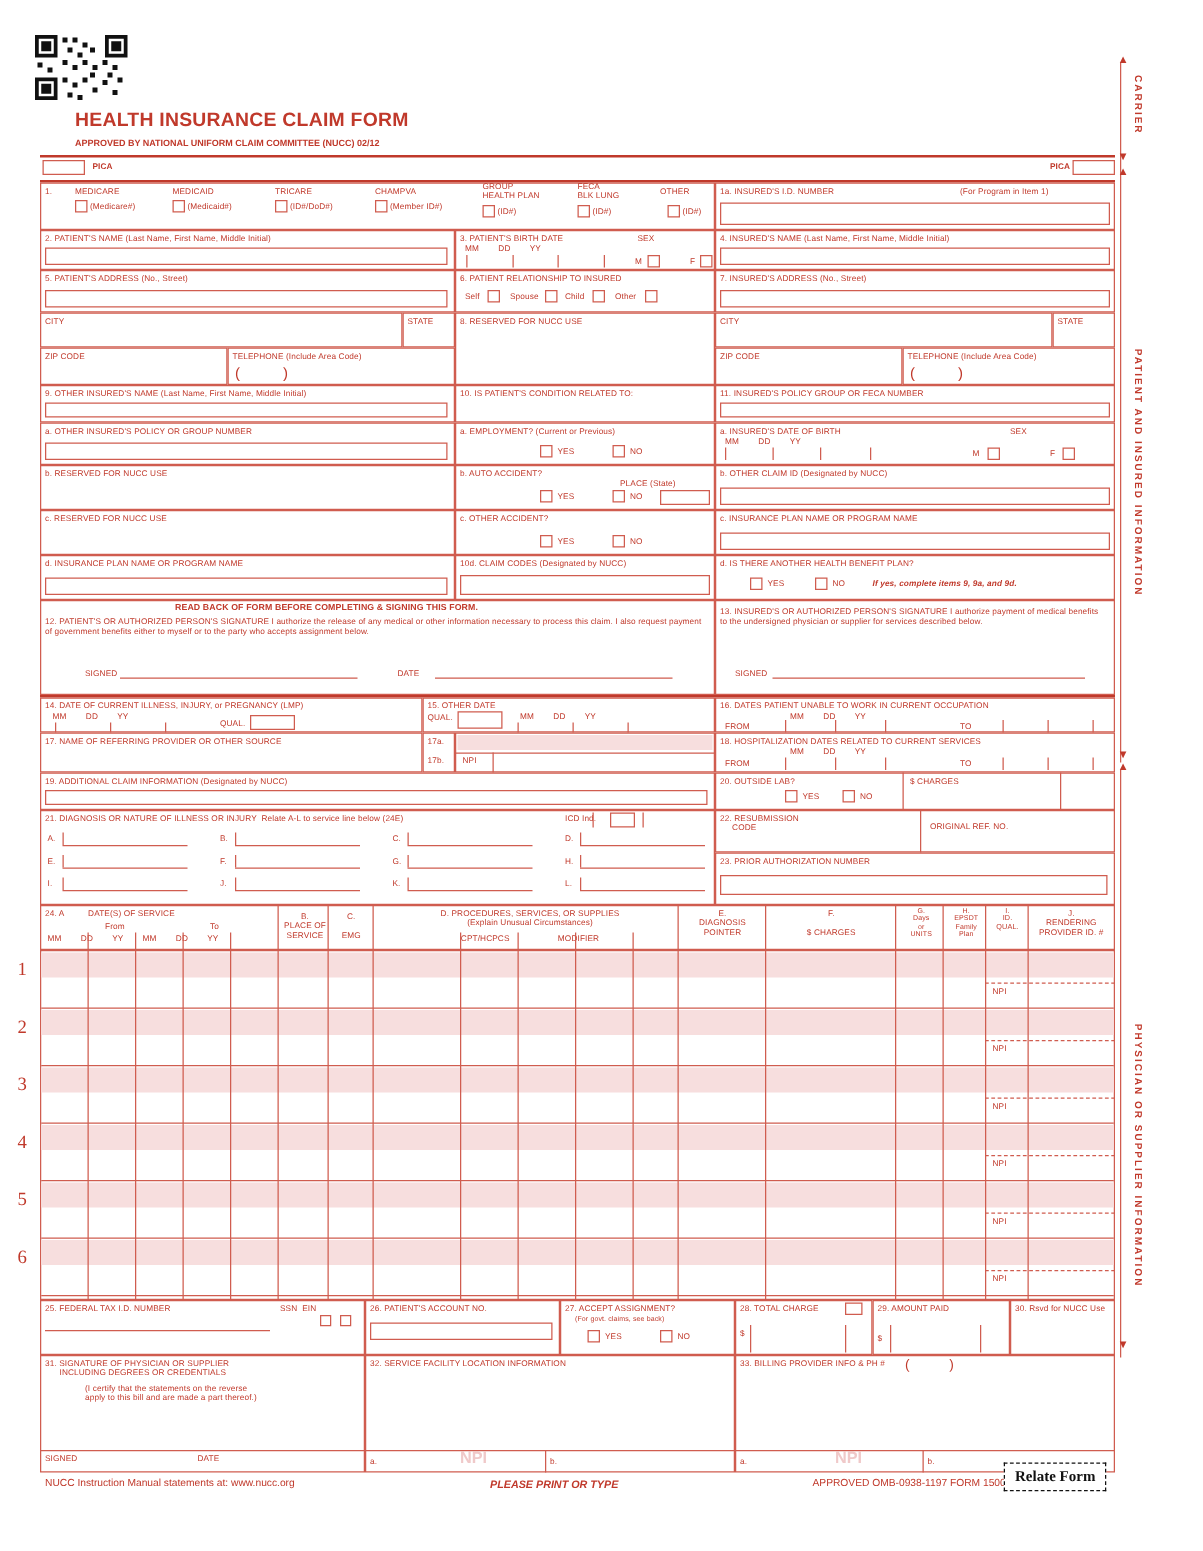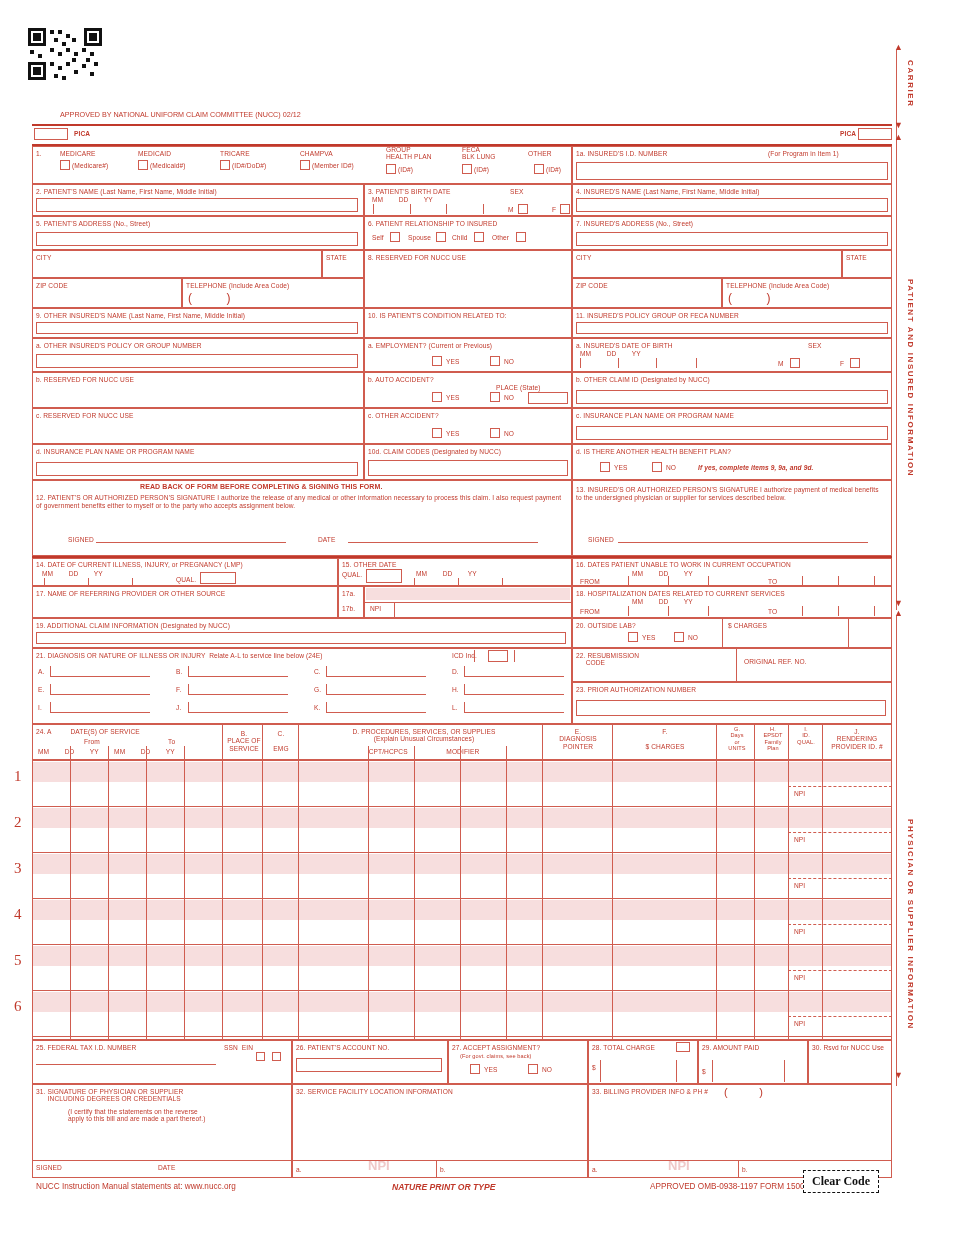--- a/index.html
+++ b/index.html
@@ -3,21 +3,21 @@
 <meta charset="utf-8">
 <style>
   html,body{margin:0;padding:0;background:#fff;}
   body{font-family:"Liberation Sans", sans-serif;}
   #page{position:relative;width:962px;height:1241px;background:#ffffff;overflow:hidden;}
   .form{position:absolute;left:28px;top:20px;width:906px;height:1200px;}
   
   .qr{position:absolute;left:0px;top:8px;width:74px;height:52px;}
   .qr i{position:absolute;background:#111;}
   .title{position:absolute;left:32px;top:68px;font-size:15.5px;font-weight:bold;color:#c0392b;letter-spacing:.2px;}
-  .subtitle{position:absolute;left:32px;top:90px;font-size:7.2px;color:#c0392b;font-weight:normal;}
+  .subtitle{position:absolute;left:32px;top:90px;font-size:7.2px;color:#c0392b;font-weight:bold;}
   .clearbtn{position:absolute;left:803px;top:1170px;border:1px dashed #111;background:#fff;font-family:"Liberation Serif",serif;font-weight:bold;font-size:12px;padding:3px 8px;color:#111;}
   
   .bx{position:absolute;border:1px solid #d05c4f;box-sizing:border-box;}
   .lb{position:absolute;font-size:6.6px;color:#c0392b;line-height:1.12;letter-spacing:.1px;white-space:pre;}
   .lb.b{font-weight:bold;}
   .lb.c{text-align:center;}
   .sq{position:absolute;border:1px solid #d05c4f;box-sizing:border-box;background:#fff;}
   .ln{position:absolute;background:#d05c4f;}
   .thick{background:#c0392b;}
   .shade{position:absolute;background:#f7dede;}
@@ -64,20 +64,21 @@
       <i style="left:46px;top:42px;width:4px;height:4px;"></i>
       <i style="left:54px;top:36px;width:4px;height:4px;"></i>
       <i style="left:62px;top:44px;width:4px;height:4px;"></i>
       <i style="left:26px;top:46px;width:4px;height:4px;"></i>
       <i style="left:34px;top:48px;width:4px;height:4px;"></i>
       <i style="left:58px;top:30px;width:4px;height:4px;"></i>
       <i style="left:66px;top:34px;width:4px;height:4px;"></i>
       <i style="left:44px;top:30px;width:4px;height:4px;"></i>
     </div>
 
+    <div class="title">HEALTH INSURANCE CLAIM FORM</div>
     <div class="subtitle">APPROVED BY NATIONAL UNIFORM CLAIM COMMITTEE (NUCC) 02/12</div>
 
     <div class="side" style="left:878px;top:28px;height:72px;">CARRIER</div>
     <div class="side" style="left:878px;top:238px;height:240px;">PATIENT AND INSURED INFORMATION</div>
     <div class="side" style="left:878px;top:780px;height:248px;">PHYSICIAN OR SUPPLIER INFORMATION</div>
     <div class="ln" style="left:868px;top:30px;width:1px;height:560px;"></div>
     <div class="ln" style="left:868px;top:596px;width:1px;height:470px;"></div>
 
     <div class="lb" style="left:866px;top:22px;font-size:9px;">▲</div>
     <div class="lb" style="left:866px;top:100px;font-size:9px;">▼</div>
@@ -536,18 +537,18 @@
     <div class="ln" style="left:408px;top:1140px;width:1px;height:18px;"></div>
     <div class="lb" style="left:564px;top:1068px;">33. BILLING PROVIDER INFO &amp; PH #</div>
     <div class="lb" style="left:696px;top:1066px;font-size:11px;">(          )</div>
     <div class="npi-wm" style="left:640px;top:1138px;">NPI</div>
     <div class="lb" style="left:564px;top:1146px;">a.</div>
     <div class="lb" style="left:714px;top:1146px;">b.</div>
     <div class="ln" style="left:560px;top:1140px;width:304px;height:1px;"></div>
     <div class="ln" style="left:710px;top:1140px;width:1px;height:18px;"></div>
 
     <div class="footer" style="left:8px;top:1162px;">NUCC Instruction Manual statements at: www.nucc.org</div>
-    <div class="footer big" style="left:364px;top:1162px;">NATURE PRINT OR TYPE</div>
+    <div class="footer big" style="left:364px;top:1162px;">PLEASE PRINT OR TYPE</div>
     <div class="footer" style="left:622px;top:1162px;">APPROVED OMB-0938-1197 FORM 1500 (02-12)</div>
   </div>
 
-  <button class="clearbtn">Clear Code</button>
+  <button class="clearbtn">Relate Form</button>
 </div>
 
 </body></html>

